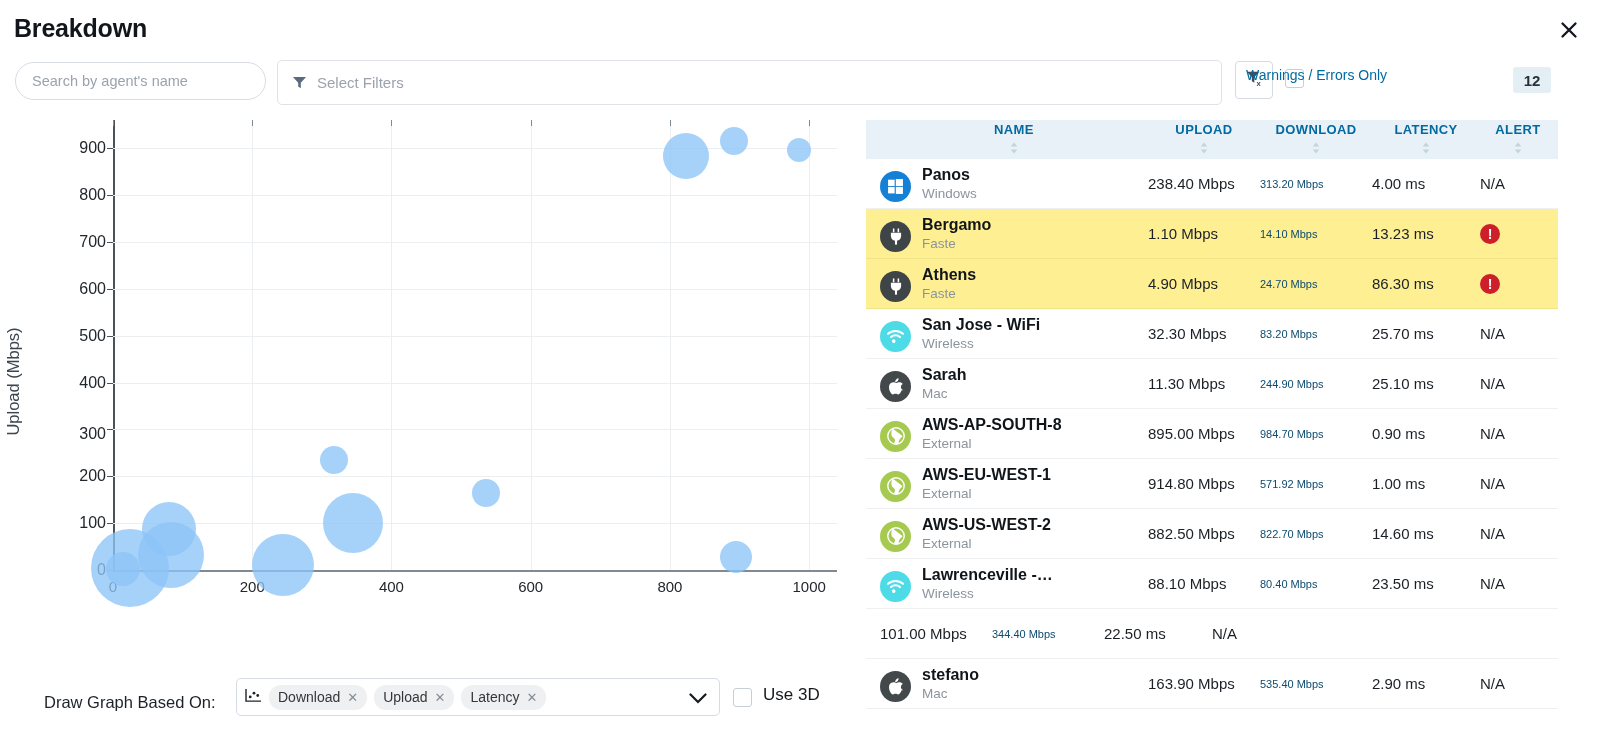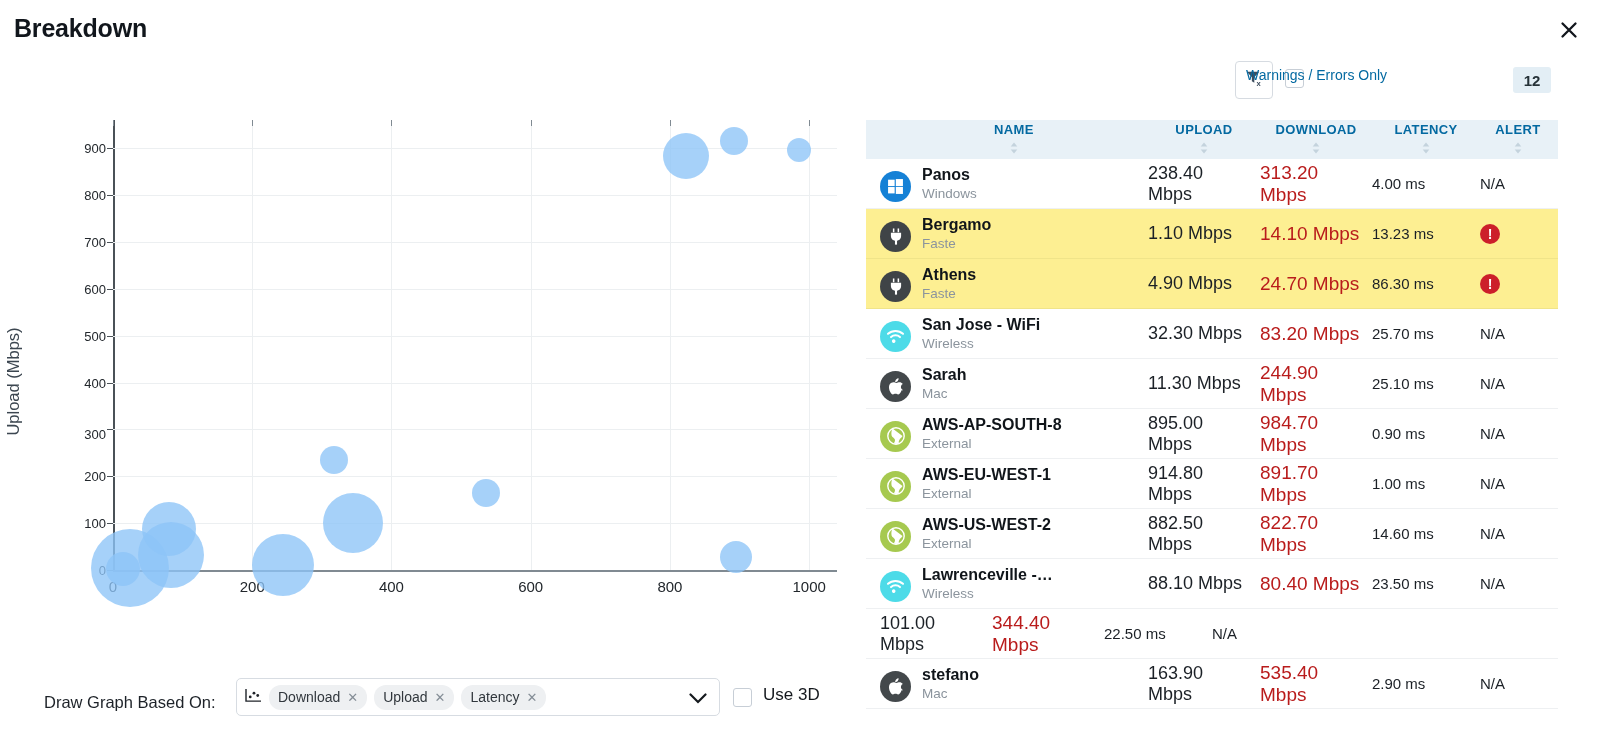--- a/index.html
+++ b/index.html
@@ -90,21 +90,21 @@
     position: absolute; left: 113px; top: 8px;
     width: 724px; height: 450px;
   }
   .gridline-h { position:absolute; left:0; width:100%; height:1px; background:#eceff1; }
   .gridline-v { position:absolute; top:0; height:100%; width:1px; background:#eceff1; }
   .axis-y-line { position:absolute; left:113px; top:8px; width:1.5px; height:450px; background:#4a5157; }
   .axis-x-line { position:absolute; left:113px; top:458px; width:724px; height:1.5px; background:#808a92; }
   .ytick {
     position: absolute; right: 100%; margin-right: 7px;
     transform: translateY(-50%);
-    font-size: 13px; color: #22272c; white-space: nowrap;
+    font-size: 16px; color: #22272c; white-space: nowrap;
   }
   .ytick-mark { position:absolute; left:-6px; width:6px; height:1px; background:#4a5157; }
   .xtick {
     position: absolute; top: 100%; margin-top: 8px;
     transform: translateX(-50%);
     font-size: 15px; color: #22272c; white-space: nowrap;
   }
   .xtick-mark { position:absolute; top:0; width:1px; height:6px; background:#808a92; }
   .bubble {
     position: absolute; border-radius: 50%;
@@ -155,22 +155,22 @@
   }
   .sortico { display:inline-block; }
   .tr {
     display: flex; align-items: center;
     height: 50px;
     border-bottom: 1px solid #eef0f2;
     padding-left: 14px;
   }
   .tr.warn { background: #fdeF92; border-bottom-color: #f0e489; }
   .c-name { width: 268px; display: flex; align-items: flex-end; gap: 11px; }
-  .c-up   { width: 112px; font-size: 18px; color: #1b2026; padding-right: 8px; }
-  .c-down { width: 112px; font-size: 19px; color: #b91c1c; padding-right: 8px; }
+  .c-up   { width: 112px; font-size: 15px; color: #1b2026; padding-right: 8px; }
+  .c-down { width: 112px; font-size: 11px; color: #0c4a6e; padding-right: 8px; }
   .c-lat  { width: 108px; font-size: 15px; color: #1b2026; }
   .c-alert{ width: 76px; font-size: 15px; color: #1b2026; display:flex; align-items:center; }
   .nm { font-size: 16px; font-weight: bold; color: #10151a; line-height: 18px; white-space: nowrap; }
   .sub { font-size: 13.5px; color: #8b949d; line-height: 17px; margin-top: 1px; }
   .av { width: 31px; height: 31px; border-radius: 50%; flex: 0 0 31px;
         display:flex; align-items:center; justify-content:center; }
   .alert-ico { width: 20px; height: 20px; border-radius: 50%; background: #cc1f2a;
         display:flex; align-items:center; justify-content:center;
         color:#fff; font-size:14px; font-weight:bold; line-height:1; }
 </style>
@@ -179,20 +179,33 @@
 
 <div id="app">
 
   <div class="page-title">Breakdown</div>
   <div class="close-btn">
     <svg width="20" height="20" viewBox="0 0 20 20" aria-hidden="true">
       <path d="M3.5 3.5 L16.5 16.5 M16.5 3.5 L3.5 16.5" stroke="#12161d" stroke-width="2.3" stroke-linecap="round"></path>
     </svg>
   </div>
 
+  <div class="toolbar">
+    <div class="search-box">
+      <span class="ph">Search by agent's name</span>
+    </div>
+    <div class="filters-box">
+      <span>
+        <svg class="funnel" width="15" height="15" viewBox="0 0 16 16" aria-hidden="true">
+          <path d="M1 2 H15 L9.4 8.3 V14 L6.6 12.2 V8.3 Z" fill="#5b6b7c"></path>
+        </svg>
+      </span>
+      <span class="ph">Select Filters</span>
+    </div>
+  </div>
 
   <div class="clear-filter-btn">
     <span>
       <svg width="19" height="19" viewBox="0 0 20 20" aria-hidden="true">
         <path d="M2 3 H15 L9.8 8.8 V14.5 L7.2 12.9 V8.8 Z" fill="#3d4d5e"></path>
         <text x="12.2" y="18" font-family="Liberation Sans, sans-serif" font-size="8" font-weight="bold" fill="#3d4d5e">x</text>
       </svg>
     </span>
   </div>
   <div class="we-checkbox"></div>
@@ -463,21 +476,21 @@
                 <circle cx="9" cy="9" r="8.2" fill="none" stroke="#fff" stroke-width="1.4"></circle>
                 <path d="M5.6 1.6c-1 2.1-1.6 4.4-1 6.8.5 2 2.7 2.2 3.3 4 .4 1.3-.3 2.7-1.1 3.9 1.6.8 3.6.9 5.3.2-.7-1.3-.3-2.9.5-4 .9-1.2 2.2-2 2.9-3.4" fill="#fff"></path>
               </svg>
             </div>
             <div>
               <div class="nm">AWS-EU-WEST-1</div>
               <div class="sub">External</div>
             </div>
           </div>
           <div class="c-up">914.80 Mbps</div>
-          <div class="c-down">891.70 Mbps</div>
+          <div class="c-down">571.92 Mbps</div>
           <div class="c-lat">1.00 ms</div>
           <div class="c-alert">N/A</div>
         </div>
         <div class="tr">
           <div class="c-name">
             <div class="av" style="background: rgb(166, 201, 79);">
               <svg width="18" height="18" viewBox="0 0 18 18">
                 <circle cx="9" cy="9" r="8.2" fill="none" stroke="#fff" stroke-width="1.4"></circle>
                 <path d="M5.6 1.6c-1 2.1-1.6 4.4-1 6.8.5 2 2.7 2.2 3.3 4 .4 1.3-.3 2.7-1.1 3.9 1.6.8 3.6.9 5.3.2-.7-1.3-.3-2.9.5-4 .9-1.2 2.2-2 2.9-3.4" fill="#fff"></path>
               </svg>

